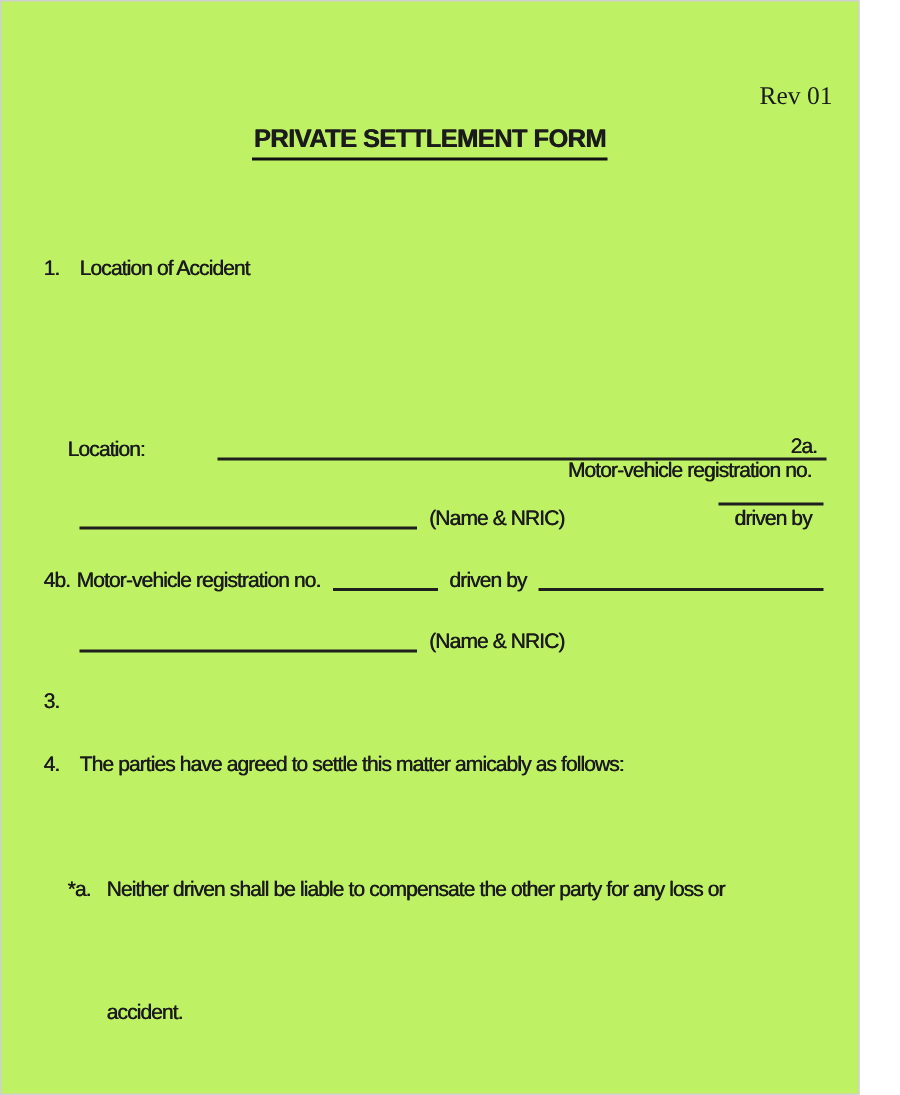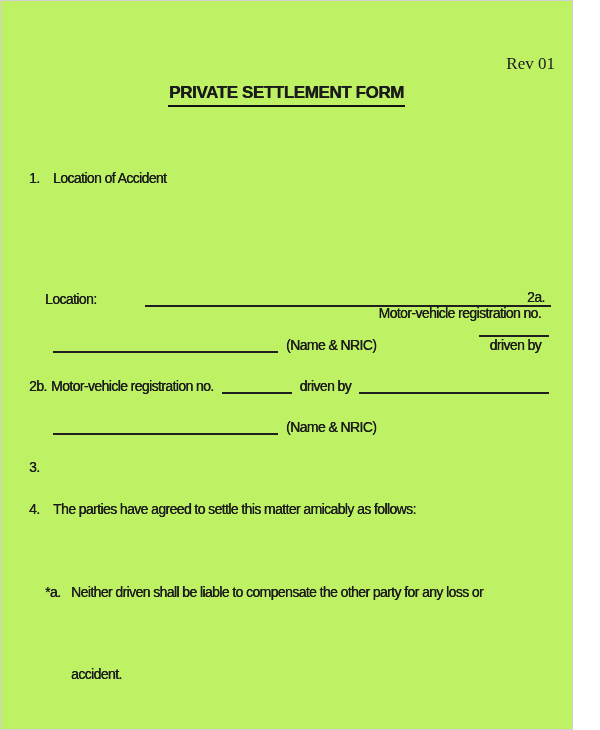--- a/index.html
+++ b/index.html
@@ -99,21 +99,21 @@
     <span class="label gap-l gap-r">driven by</span>
     <span class="blank fill"></span>
   </div>
 
   <div class="row" style="top:330px; left:52px;">
     <span class="blank" style="width:225px;"></span>
     <span class="label gap-l">(Name &amp; NRIC)</span>
   </div>
 
   <div class="row" style="top:371px; left:28px; width:520px;">
-    <span class="marker m2">2b.</span>
+    <span class="marker m2">4b.</span>
     <span class="label gap-r">Motor-vehicle registration no.</span>
     <span class="blank" style="width:70px;"></span>
     <span class="label gap-l gap-r">driven by</span>
     <span class="blank fill"></span>
   </div>
 
   <div class="row" style="top:412px; left:52px;">
     <span class="blank" style="width:225px;"></span>
     <span class="label gap-l">(Name &amp; NRIC)</span>
   </div>

